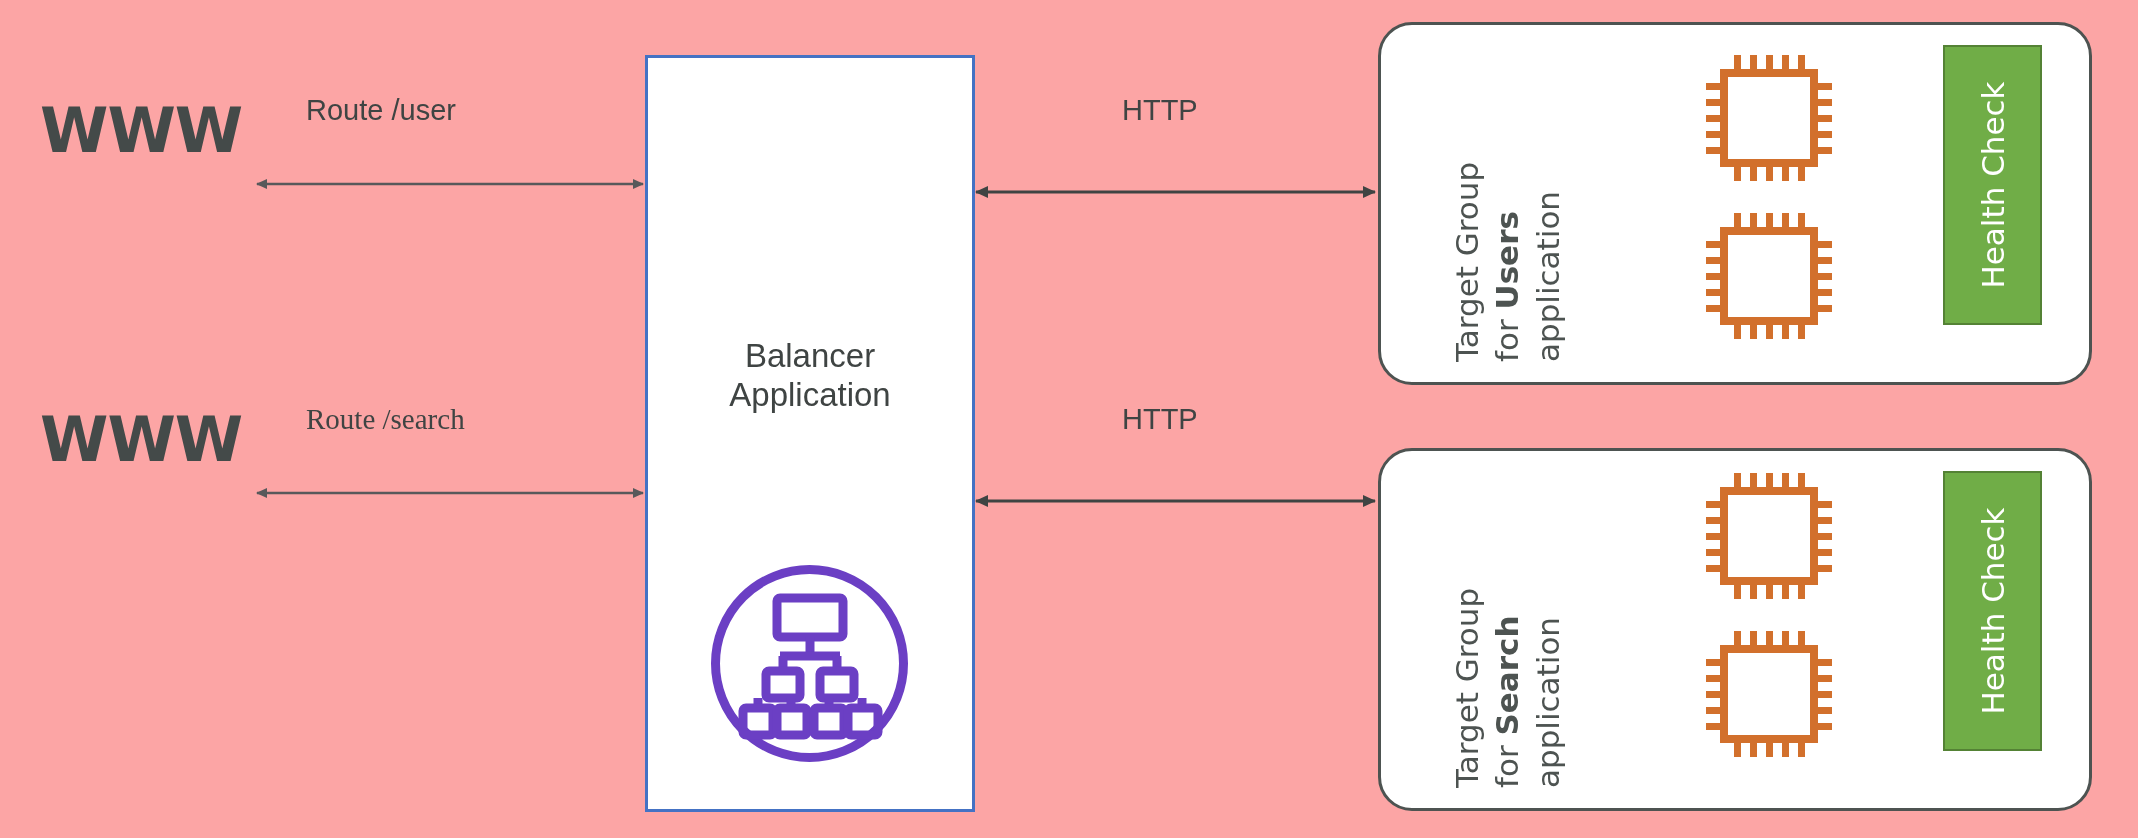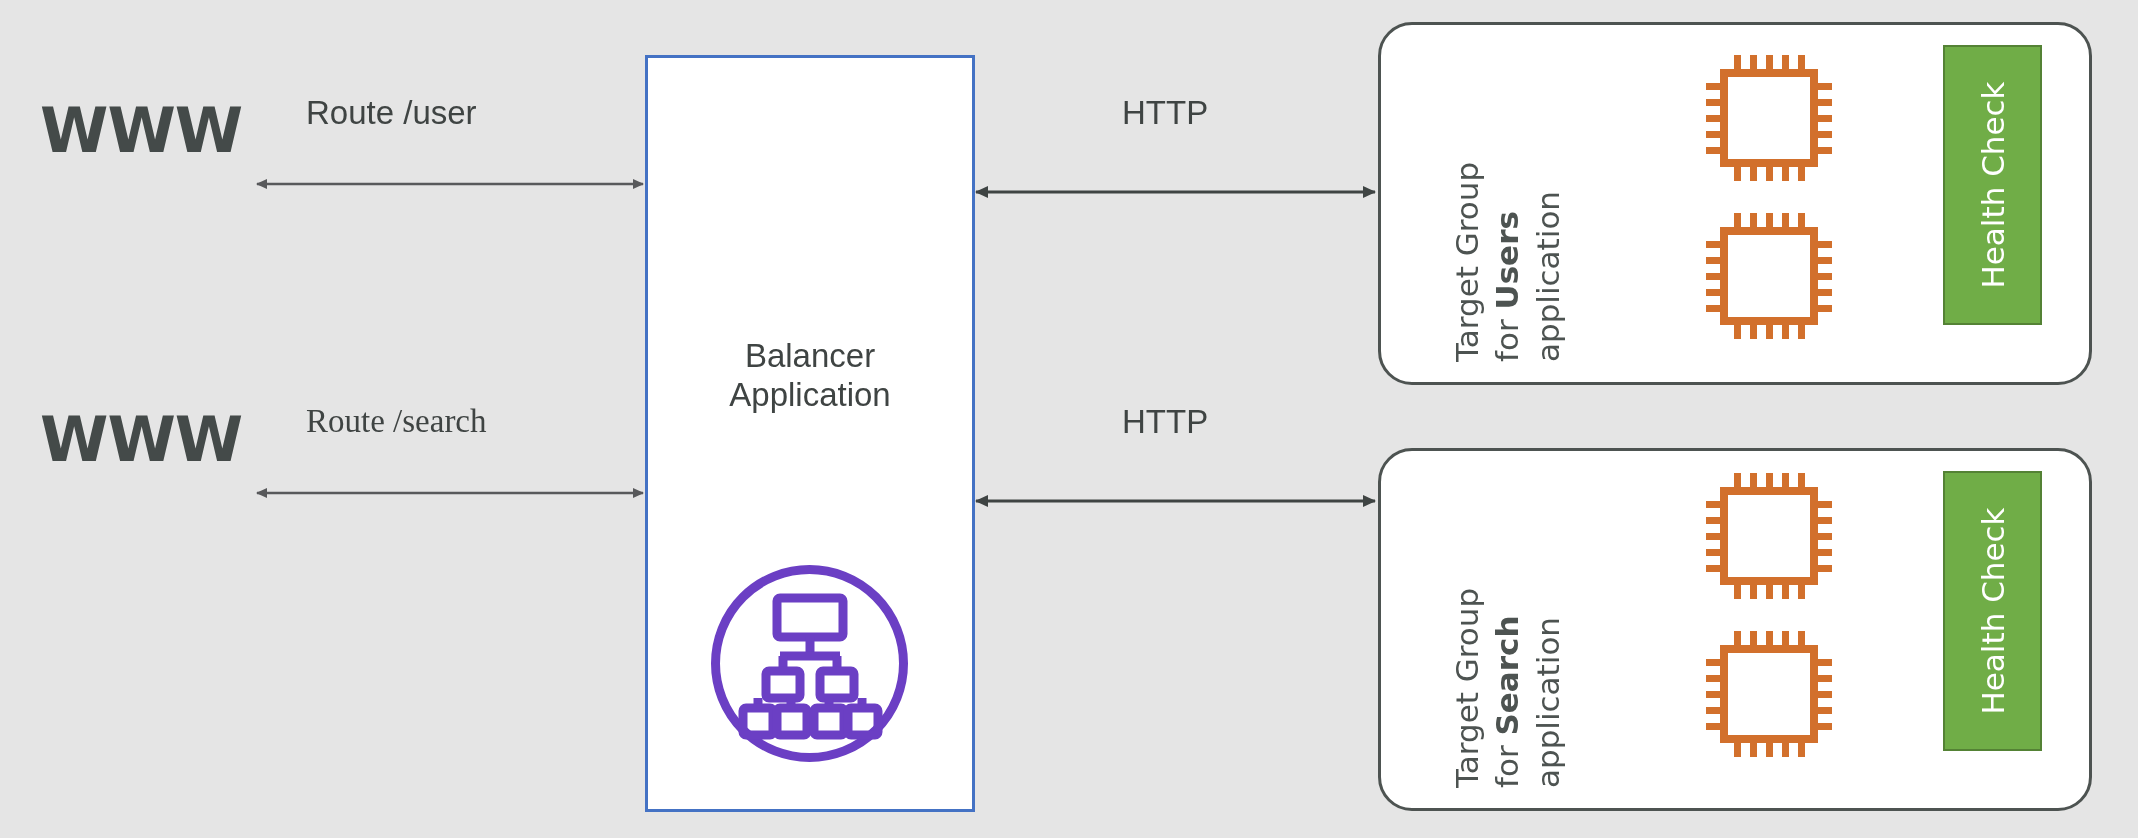--- a/index.html
+++ b/index.html
@@ -7,39 +7,39 @@
     padding: 0;
     background: #ffffff;
   }
   body {
     font-family: "Liberation Sans", sans-serif;
   }
   #canvas {
     position: relative;
     width: 2138px;
     height: 838px;
-    background: #e5e5e5;
+    background: #fca5a5;
     overflow: hidden;
   }
   .abs { position: absolute; }
 
   
   .www-label {
     font-family: "DejaVu Sans", sans-serif;
     font-weight: bold;
     font-size: 62px;
     letter-spacing: -1px;
     color: #444a49;
     line-height: 1;
     white-space: nowrap;
   }
 
   
   .edge-label {
-    font-size: 33px;
+    font-size: 29px;
     color: #3f4443;
     white-space: nowrap;
     line-height: 1;
   }
 
   
   .lb-box {
     border: 3px solid #4472c4;
     background: #ffffff;
     box-sizing: border-box;

